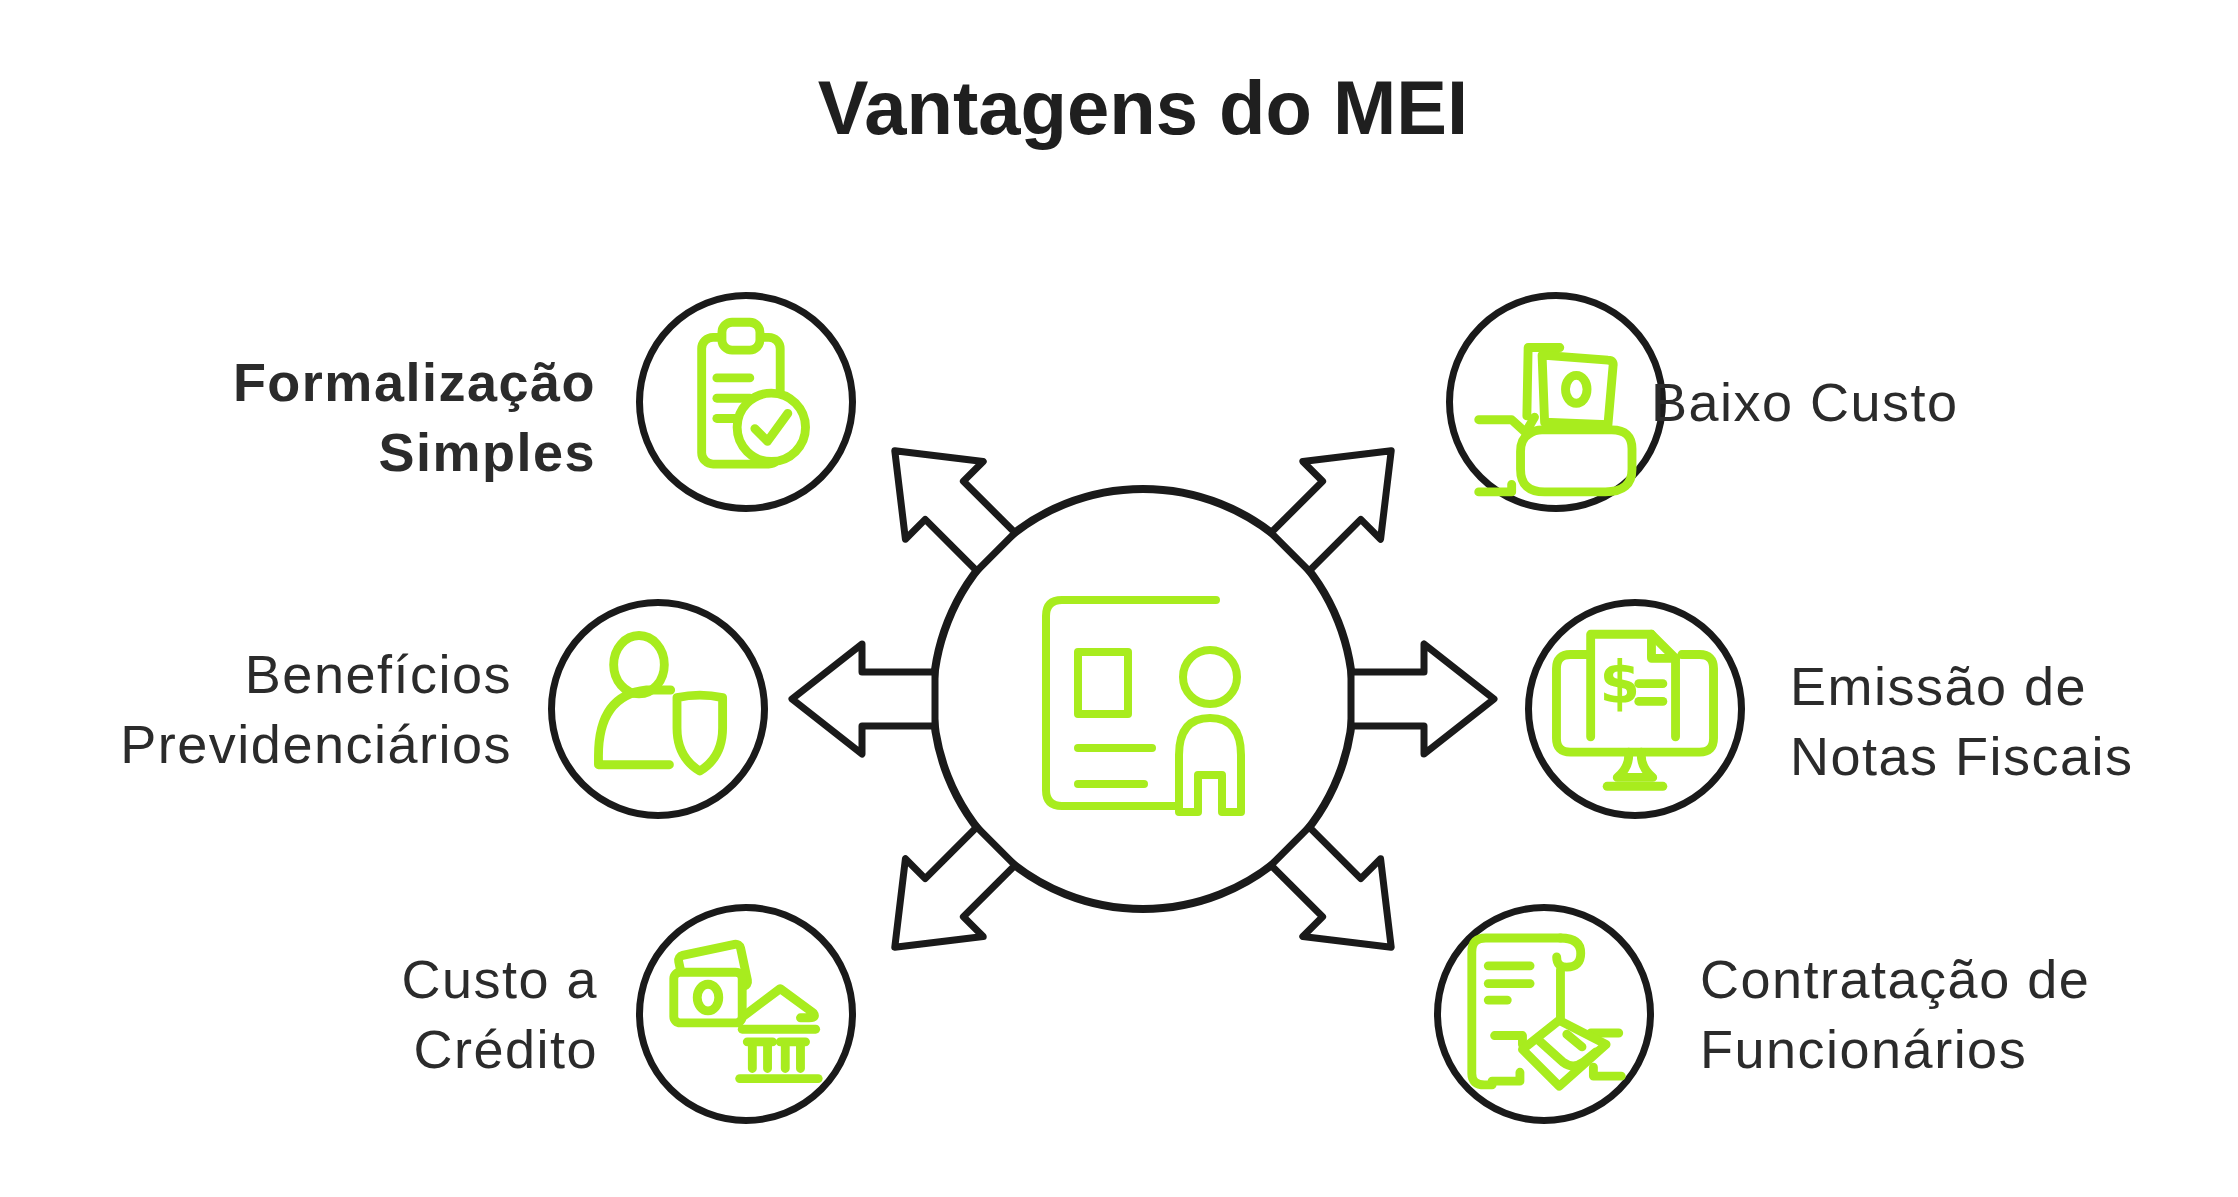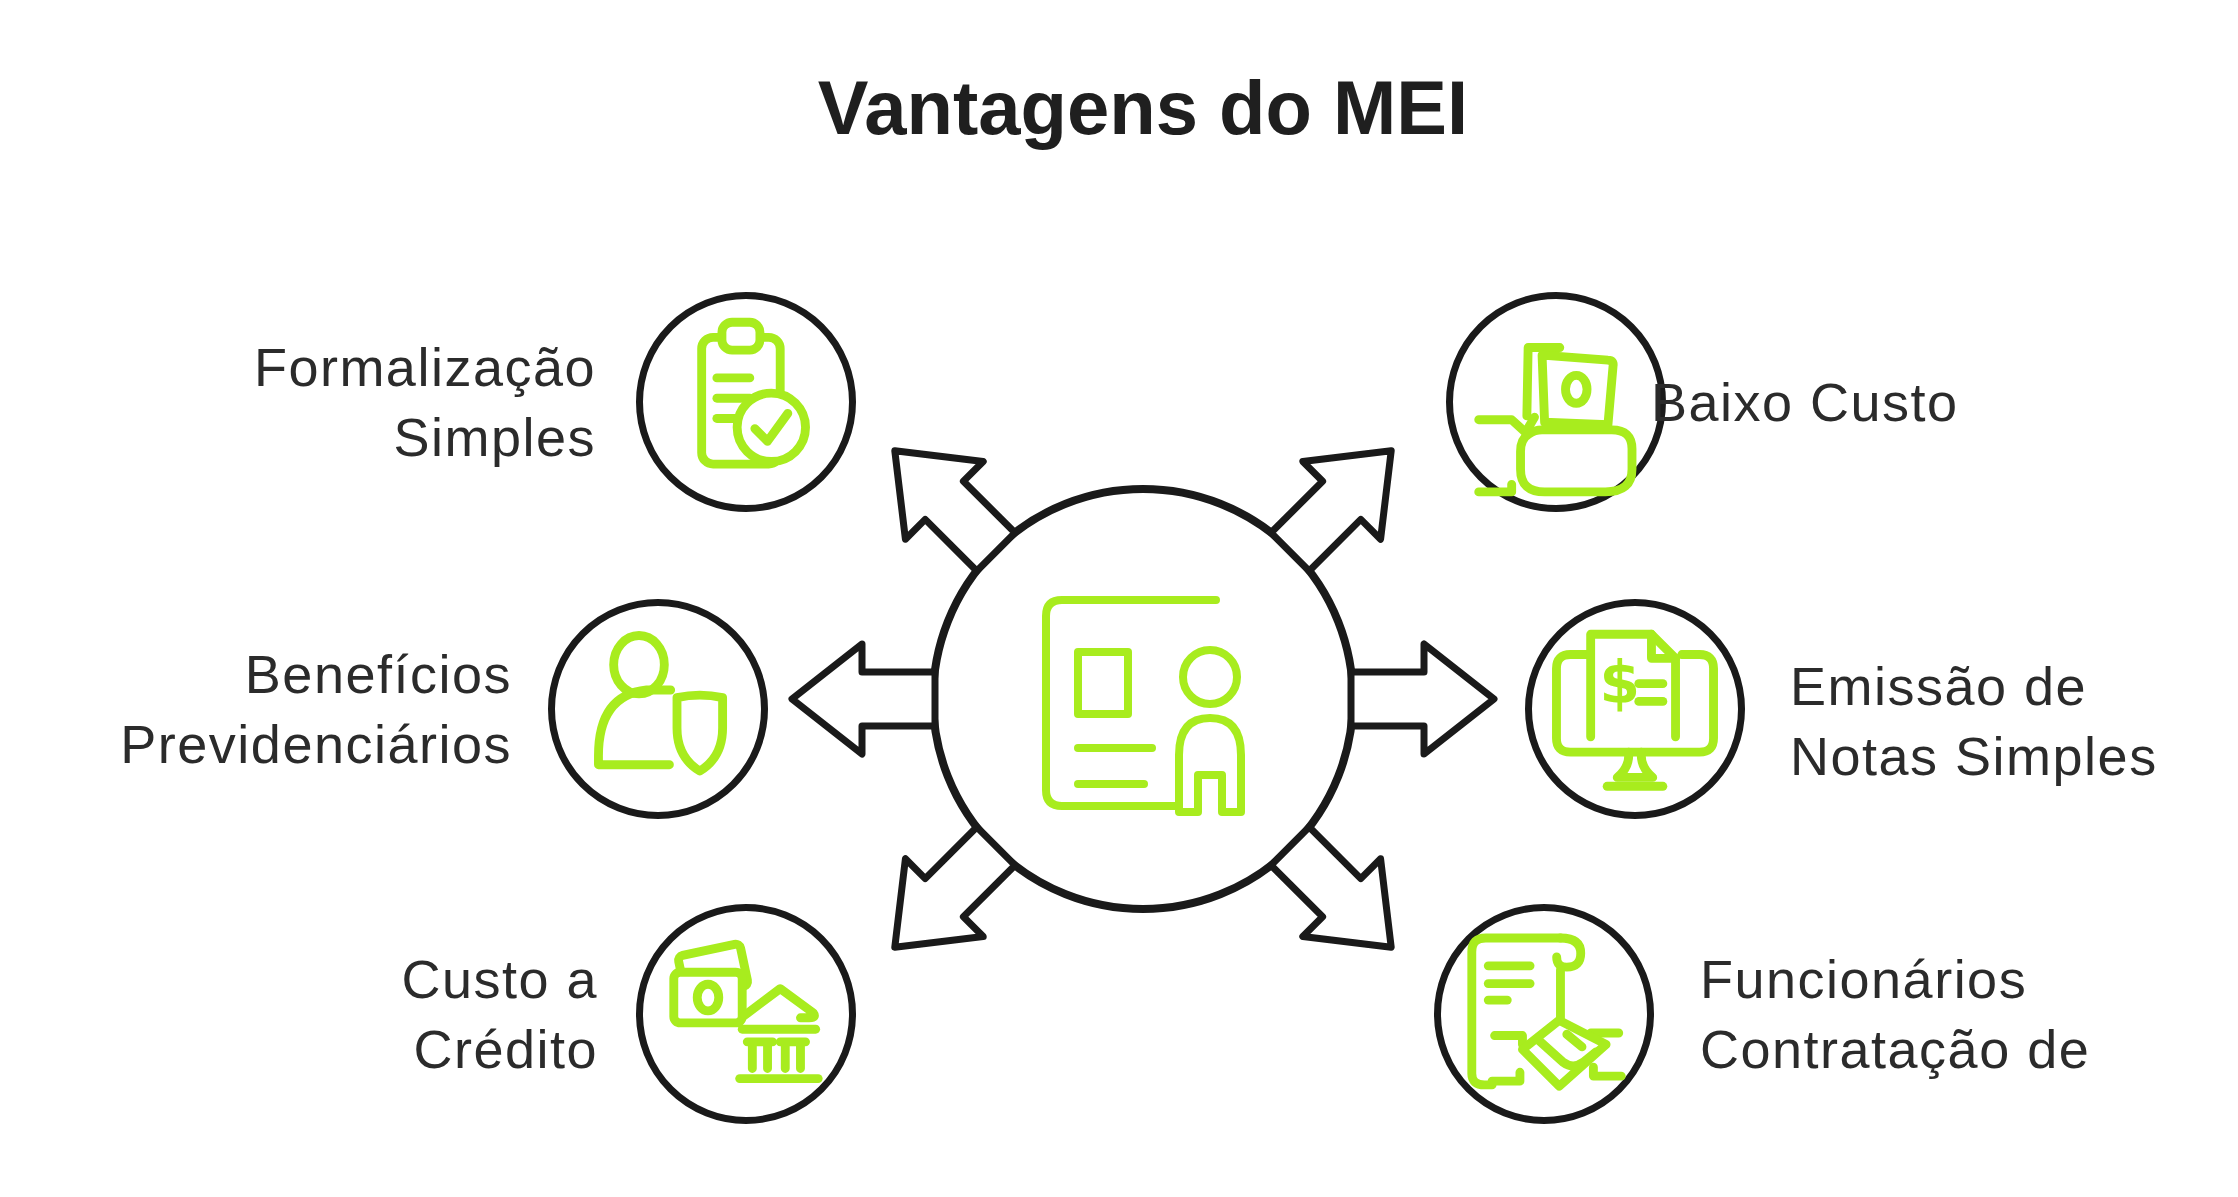--- a/index.html
+++ b/index.html
@@ -71,21 +71,21 @@
     <svg width="190" height="190" viewBox="0 0 150 150">
       <rect class="icon-stroke" x="40" y="24" width="62" height="100" rx="9"></rect>
       <rect class="icon-stroke-fill" x="56" y="12" width="30" height="22" rx="8"></rect>
       <path class="icon-stroke" d="M 52 56 H 78"></path>
       <path class="icon-stroke" d="M 52 72 H 78"></path>
       <path class="icon-stroke" d="M 52 88 H 70"></path>
       <circle class="icon-stroke-fill" cx="95" cy="95" r="27"></circle>
       <path class="icon-stroke" d="M 82 96 L 92 106 L 108 84"></path>
     </svg>
   </div>
-  <div class="label left-side" style="right:1642px;top:332px;">
+  <div class="label left-side" style="right:1642px;top:347px;font-weight:bold;">
     <span>Formalização</span>
     <span>Simples</span>
   </div>
 
   <div class="node-circle" style="left:548px;top:599px;">
     <svg width="190" height="190" viewBox="0 0 150 150">
       <ellipse class="icon-stroke" cx="60" cy="40" rx="20" ry="23"></ellipse>
       <path class="icon-stroke" d="M 85 60 H 66 Q 28 64 28 112 V 119 H 84"></path>
       <path class="icon-stroke" d="M 90 66 Q 108 62 126 66 L 126 90 Q 126 113 108 124 Q 90 113 90 90 Z"></path>
     </svg>
@@ -135,38 +135,38 @@
       <path class="icon-stroke" d="M 88 16 V 35 H 107"></path>
       <text x="47" y="70" font-size="46" font-weight="bold" fill="#a8ec1e" font-family="DejaVu Sans, sans-serif">$</text>
       <path class="icon-stroke" d="M 78 55 H 97"></path>
       <path class="icon-stroke" d="M 78 69 H 97"></path>
       <path class="icon-stroke" d="M 70 109 Q 71 121 61 129 H 89 Q 79 121 80 109"></path>
       <path class="icon-stroke" d="M 53 136 H 97"></path>
     </svg>
   </div>
   <div class="label right-side" style="left:1790px;top:639px;margin-top:12px;">
     <span>Emissão de</span>
-    <span>Notas Simples</span>
+    <span>Notas Fiscais</span>
   </div>
 
   <div class="node-circle" style="left:1434px;top:904px;">
     <svg width="190" height="190" viewBox="0 0 150 150">
       <path class="icon-stroke" d="M 34 131 H 28 Q 18 131 18 122 V 26 Q 18 15 29 15 H 88"></path>
       <path class="icon-stroke" d="M 88 15 Q 104 15 104 27 Q 104 38 93 38 Q 85 38 85 30"></path>
       <path class="icon-stroke" d="M 88 40 V 78"></path>
       <path class="icon-stroke" d="M 31 37 H 64"></path>
       <path class="icon-stroke" d="M 31 51 H 64"></path>
       <path class="icon-stroke" d="M 31 64 H 46"></path>
       <path class="icon-stroke" d="M 36 92 H 58 V 99"></path>
       <path class="icon-stroke" d="M 34 128 H 56 V 121"></path>
       <path class="icon-stroke" d="M 134 90 H 112 V 97"></path>
       <path class="icon-stroke" d="M 136 124 H 114 V 117"></path>
       <path class="icon-stroke-fill" d="M 58 103 L 87 80 L 124 99 L 87 132 Z"></path>
       <path class="icon-stroke" d="M 70 95 L 90 113 Q 98 119 106 113 L 116 105"></path>
       <path class="icon-stroke" d="M 93 91 L 105 101"></path>
     </svg>
   </div>
   <div class="label right-side" style="left:1700px;top:944px;">
+    <span>Contratação de</span>
     <span>Funcionários</span>
-    <span>Contratação de</span>
   </div>
 
 </div>
 
 </body></html>

